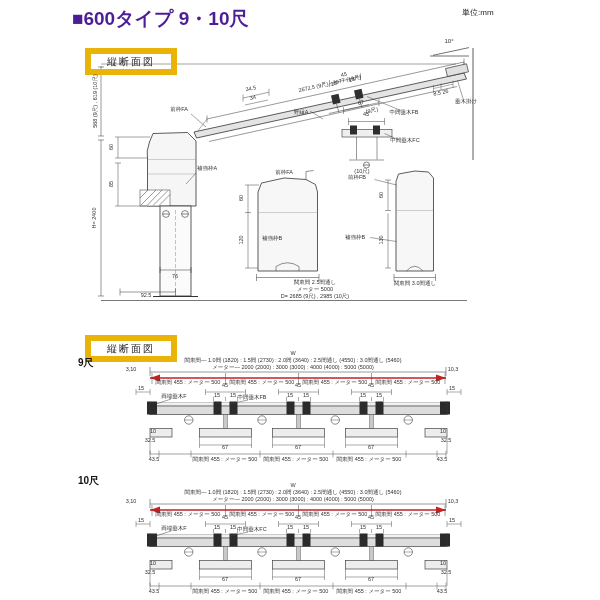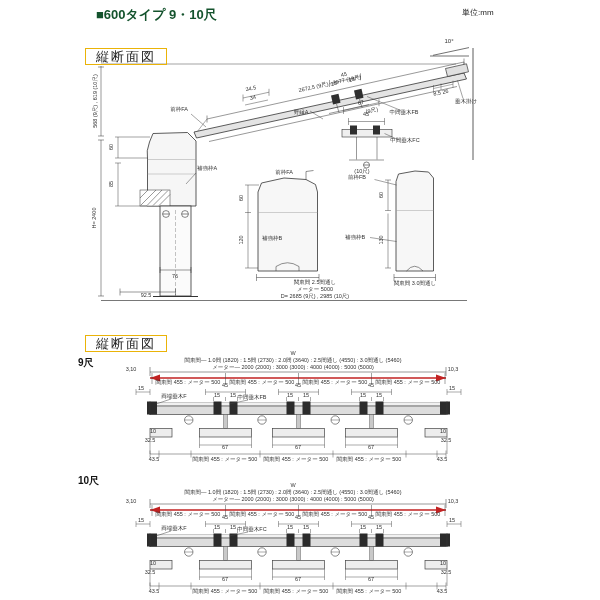--- a/index.html
+++ b/index.html
@@ -4,24 +4,24 @@
 <style>
   html,body{margin:0;padding:0;}
   body{width:600px;height:600px;background:#ffffff;position:relative;overflow:hidden;
        font-family:"Liberation Sans","DejaVu Sans",sans-serif;color:#222;}
   #canvas{position:absolute;left:0;top:0;}
   .lbl{position:absolute;font-size:6px;line-height:1;white-space:nowrap;color:#333;}
   .t5{font-size:5.5px;}
   .c{transform:translate(-50%,-50%);}
   .cs{transform:translate(-50%,-50%) rotate(-12.4deg);}
   .cv{transform:translate(-50%,-50%) rotate(-90deg);}
-  .title{position:absolute;left:96px;top:6px;font-size:13px;font-weight:bold;color:#14532d;}
+  .title{position:absolute;left:72px;top:6px;font-size:19px;font-weight:bold;color:#4c1d95;}
   .unit{position:absolute;left:462px;top:7px;font-size:8px;color:#222;}
-  .secbox{position:absolute;left:85px;width:80px;height:15px;border:1px solid #eab308;
-          font-size:13px;color:#222;display:flex;align-items:center;justify-content:center;letter-spacing:2px;}
+  .secbox{position:absolute;left:85px;width:80px;height:15px;border:6px solid #eab308;
+          font-size:10px;color:#222;display:flex;align-items:center;justify-content:center;letter-spacing:2px;}
   .hd{position:absolute;left:78px;font-size:10px;font-weight:bold;color:#111;}
   .xsec{position:absolute;left:0;width:600px;height:118px;}
 </style>
 </head>
 <body>
 
 <svg id="canvas" width="600" height="600" viewBox="0 0 600 600">
   <defs>
     <g id="midraft">
       <rect x="-12" y="51.5" width="8" height="13" fill="#2b2b2b"></rect>

